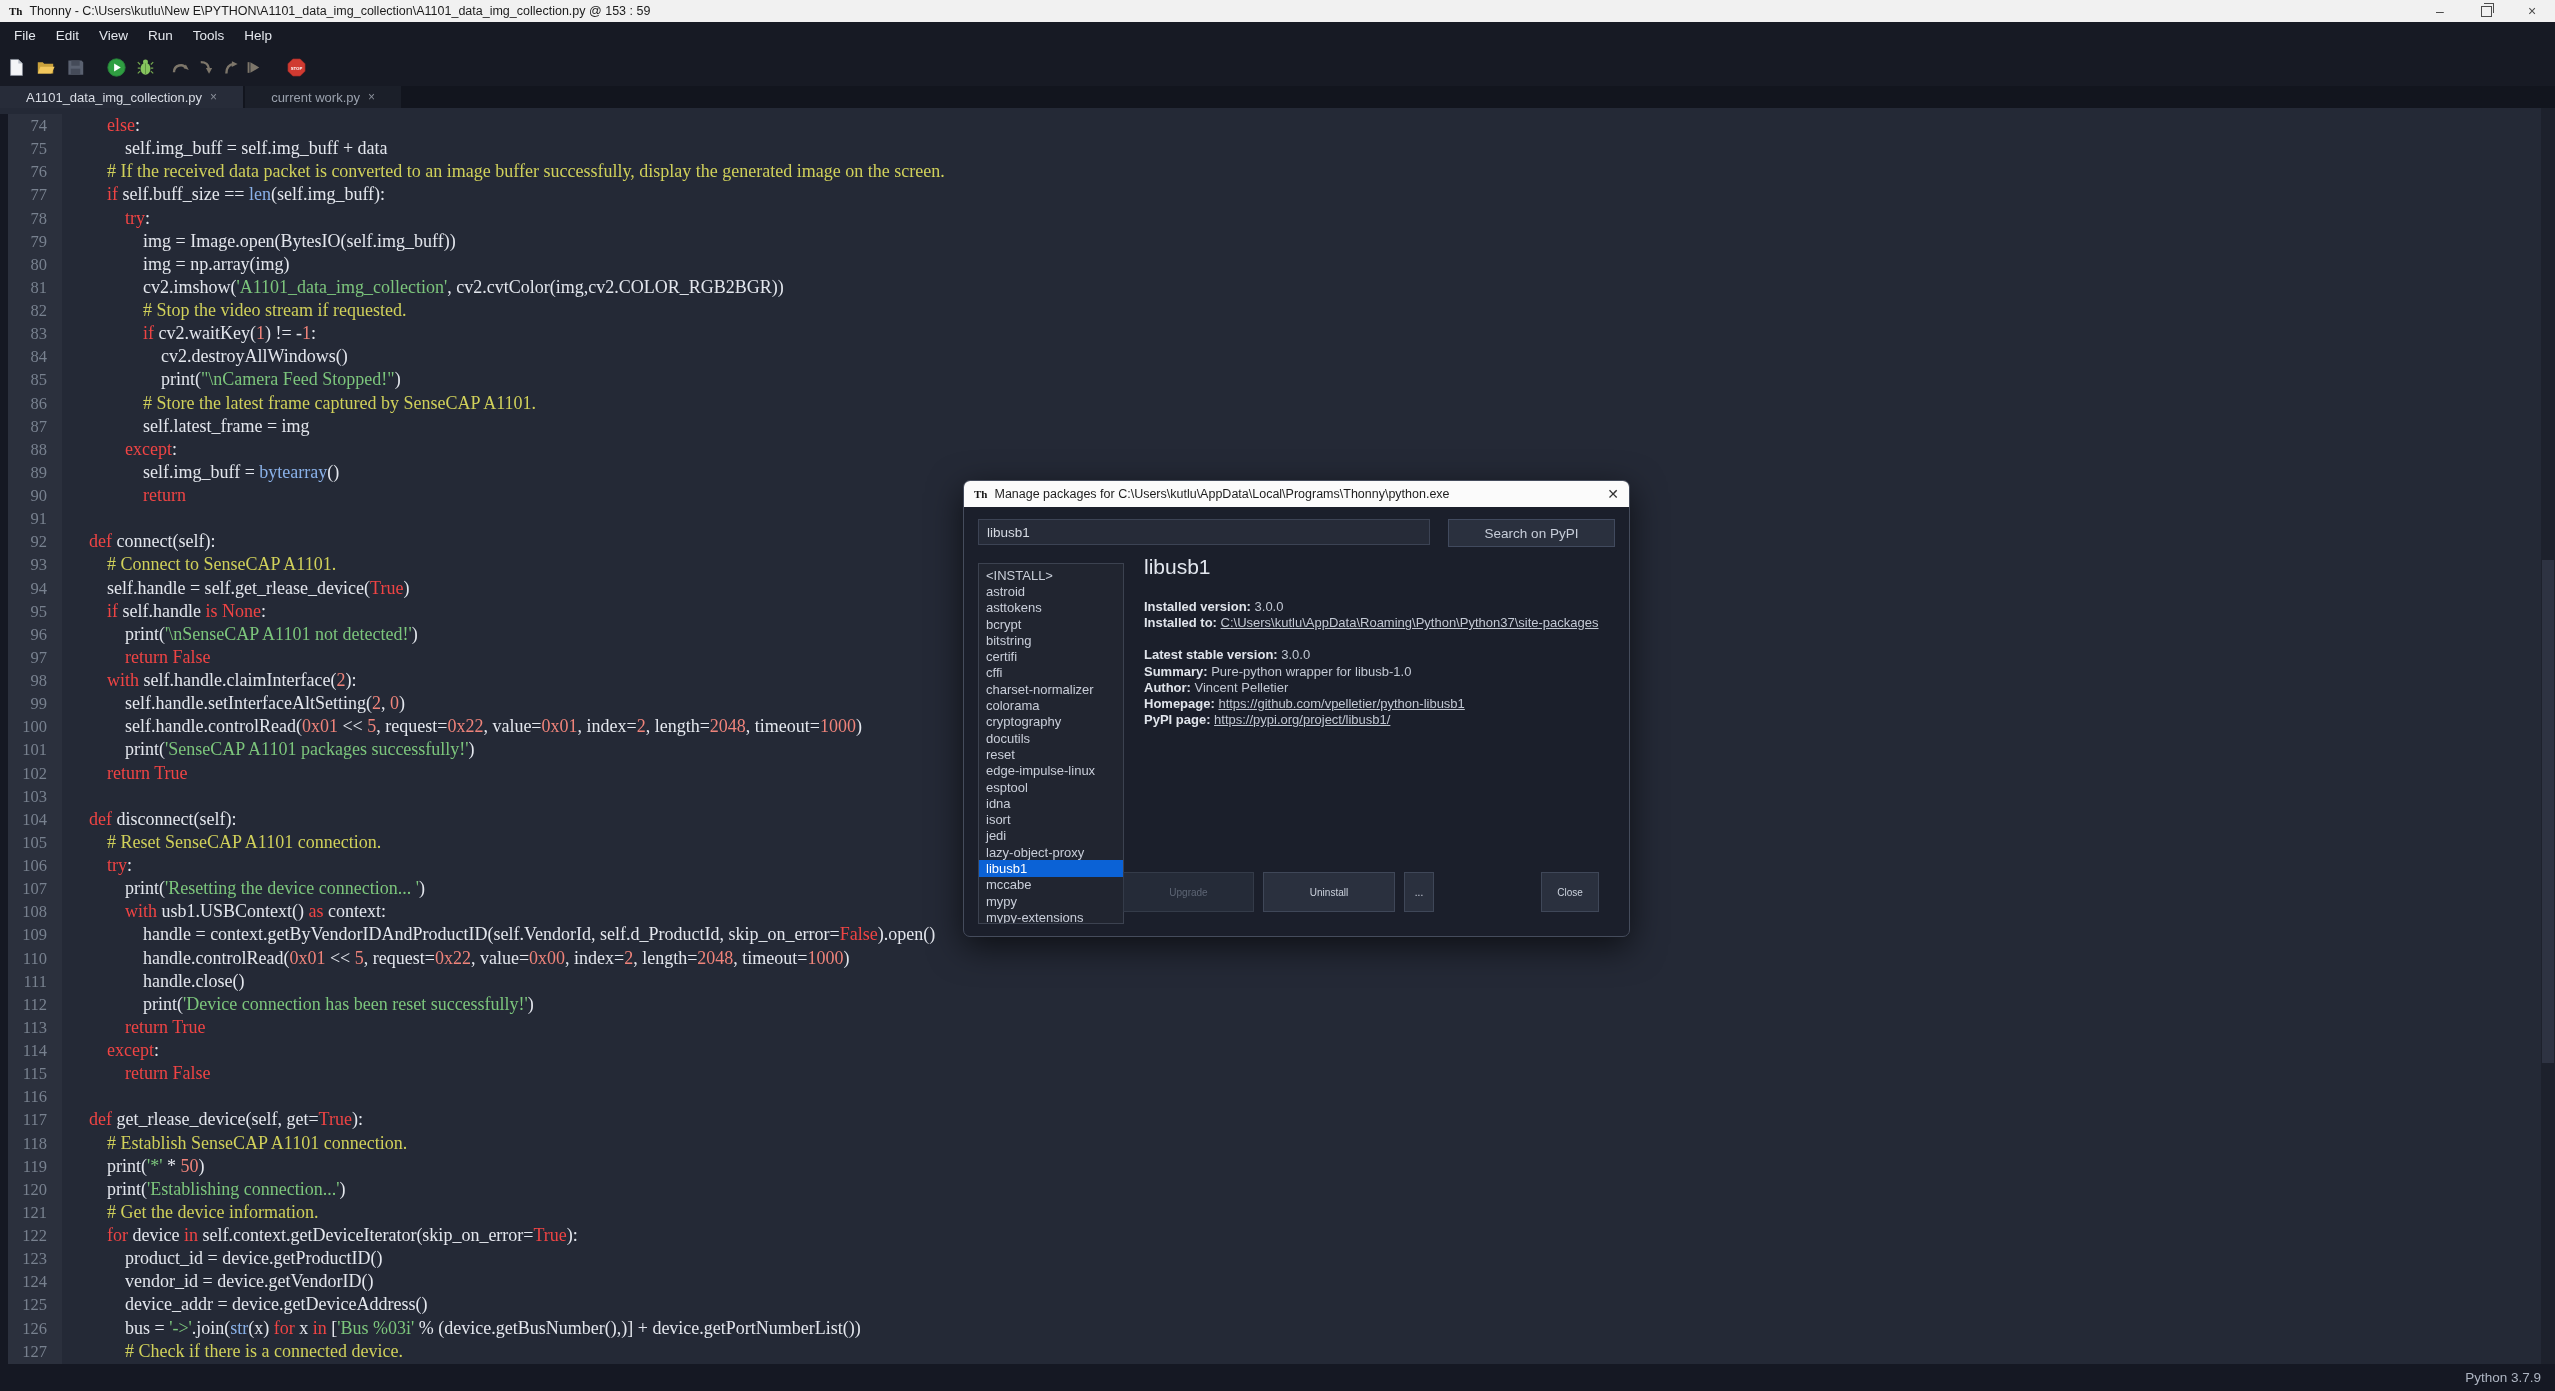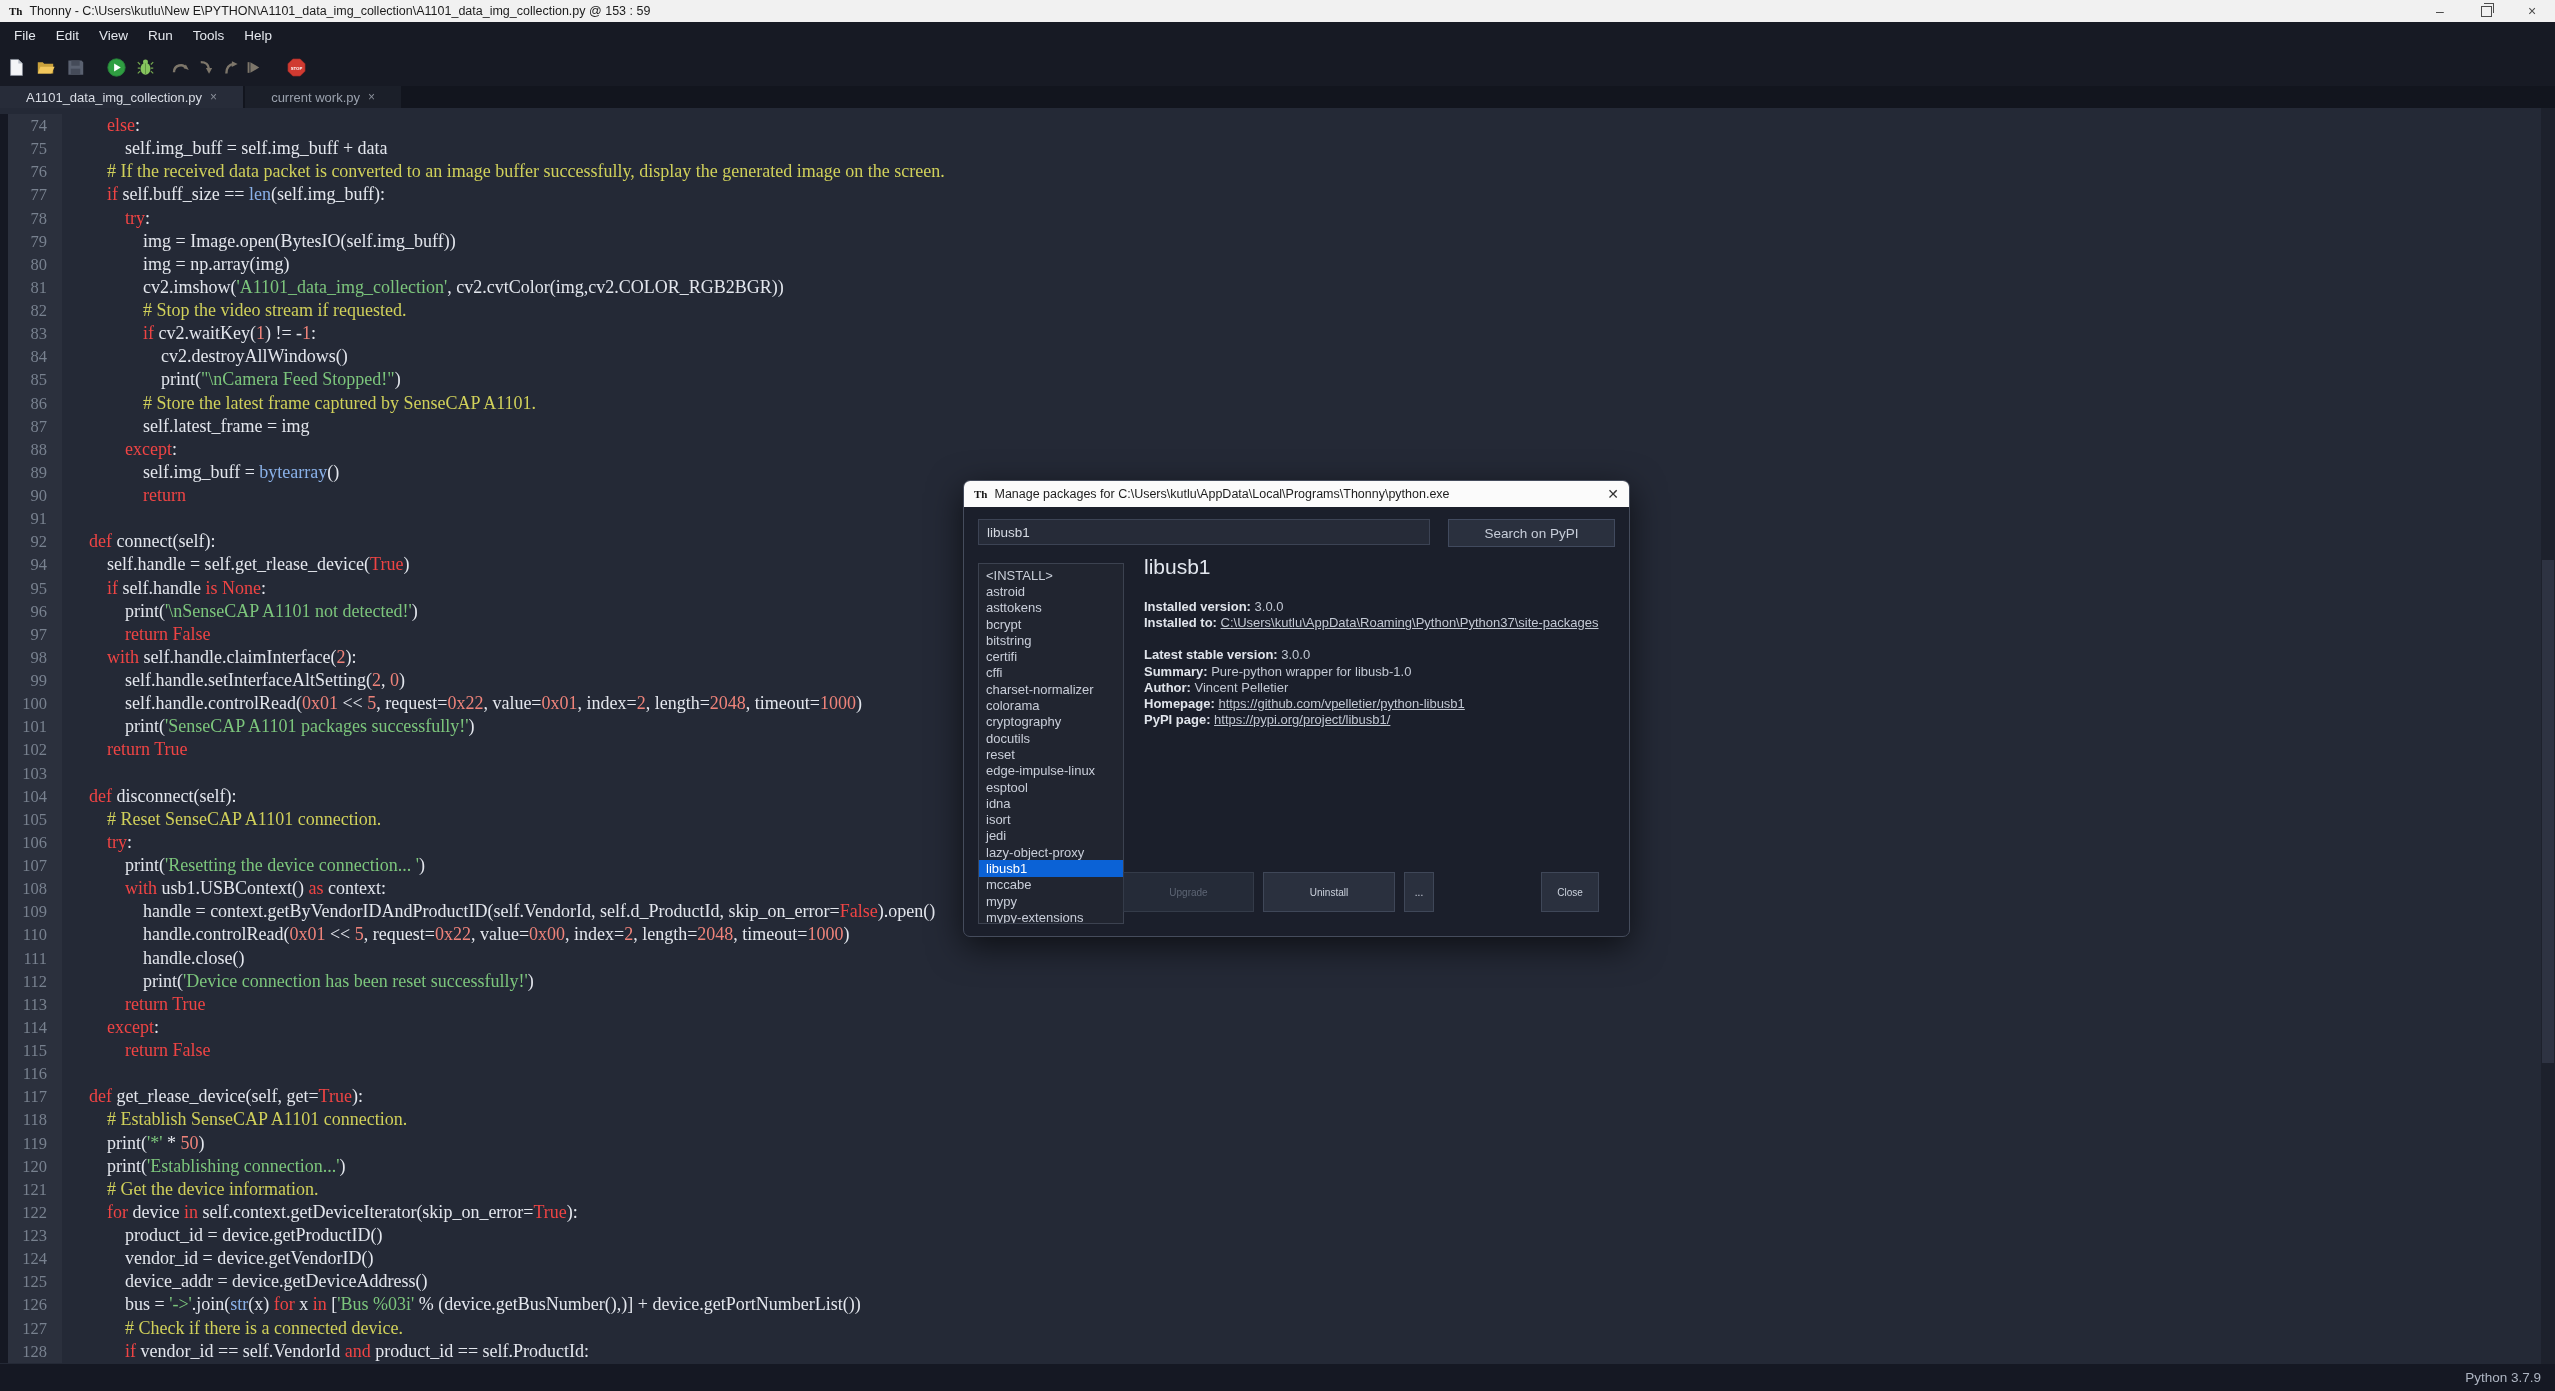--- a/index.html
+++ b/index.html
@@ -178,20 +178,21 @@
       <div class="cl"><span class="ln">83</span><span class="ct"><span class="t">                </span><span class="k">if</span><span class="t"> cv2.waitKey(</span><span class="n">1</span><span class="t">) != -</span><span class="n">1</span><span class="t">:</span></span></div>
       <div class="cl"><span class="ln">84</span><span class="ct"><span class="t">                    cv2.destroyAllWindows()</span></span></div>
       <div class="cl"><span class="ln">85</span><span class="ct"><span class="t">                    print(</span><span class="s">"\nCamera Feed Stopped!"</span><span class="t">)</span></span></div>
       <div class="cl"><span class="ln">86</span><span class="ct"><span class="t">                </span><span class="c"># Store the latest frame captured by SenseCAP A1101.</span></span></div>
       <div class="cl"><span class="ln">87</span><span class="ct"><span class="t">                self.latest_frame = img</span></span></div>
       <div class="cl"><span class="ln">88</span><span class="ct"><span class="t">            </span><span class="k">except</span><span class="t">:</span></span></div>
       <div class="cl"><span class="ln">89</span><span class="ct"><span class="t">                self.img_buff = </span><span class="b">bytearray</span><span class="t">()</span></span></div>
       <div class="cl"><span class="ln">90</span><span class="ct"><span class="t">                </span><span class="k">return</span></span></div>
       <div class="cl"><span class="ln">91</span><span class="ct"></span></div>
       <div class="cl"><span class="ln">92</span><span class="ct"><span class="t">    </span><span class="k">def</span><span class="t"> connect(self):</span></span></div>
+      <div class="cl"><span class="ln">93</span><span class="ct"><span class="t">        </span><span class="c"># Connect to SenseCAP A1101.</span></span></div>
       <div class="cl"><span class="ln">94</span><span class="ct"><span class="t">        self.handle = self.get_rlease_device(</span><span class="k">True</span><span class="t">)</span></span></div>
       <div class="cl"><span class="ln">95</span><span class="ct"><span class="t">        </span><span class="k">if</span><span class="t"> self.handle </span><span class="k">is</span><span class="t"> </span><span class="k">None</span><span class="t">:</span></span></div>
       <div class="cl"><span class="ln">96</span><span class="ct"><span class="t">            print(</span><span class="s">'\nSenseCAP A1101 not detected!'</span><span class="t">)</span></span></div>
       <div class="cl"><span class="ln">97</span><span class="ct"><span class="t">            </span><span class="k">return</span><span class="t"> </span><span class="k">False</span></span></div>
       <div class="cl"><span class="ln">98</span><span class="ct"><span class="t">        </span><span class="k">with</span><span class="t"> self.handle.claimInterface(</span><span class="n">2</span><span class="t">):</span></span></div>
       <div class="cl"><span class="ln">99</span><span class="ct"><span class="t">            self.handle.setInterfaceAltSetting(</span><span class="n">2</span><span class="t">, </span><span class="n">0</span><span class="t">)</span></span></div>
       <div class="cl"><span class="ln">100</span><span class="ct"><span class="t">            self.handle.controlRead(</span><span class="n">0x01</span><span class="t"> &lt;&lt; </span><span class="n">5</span><span class="t">, request=</span><span class="n">0x22</span><span class="t">, value=</span><span class="n">0x01</span><span class="t">, index=</span><span class="n">2</span><span class="t">, length=</span><span class="n">2048</span><span class="t">, timeout=</span><span class="n">1000</span><span class="t">)</span></span></div>
       <div class="cl"><span class="ln">101</span><span class="ct"><span class="t">            print(</span><span class="s">'SenseCAP A1101 packages successfully!'</span><span class="t">)</span></span></div>
       <div class="cl"><span class="ln">102</span><span class="ct"><span class="t">        </span><span class="k">return</span><span class="t"> </span><span class="k">True</span></span></div>
       <div class="cl"><span class="ln">103</span><span class="ct"></span></div>

